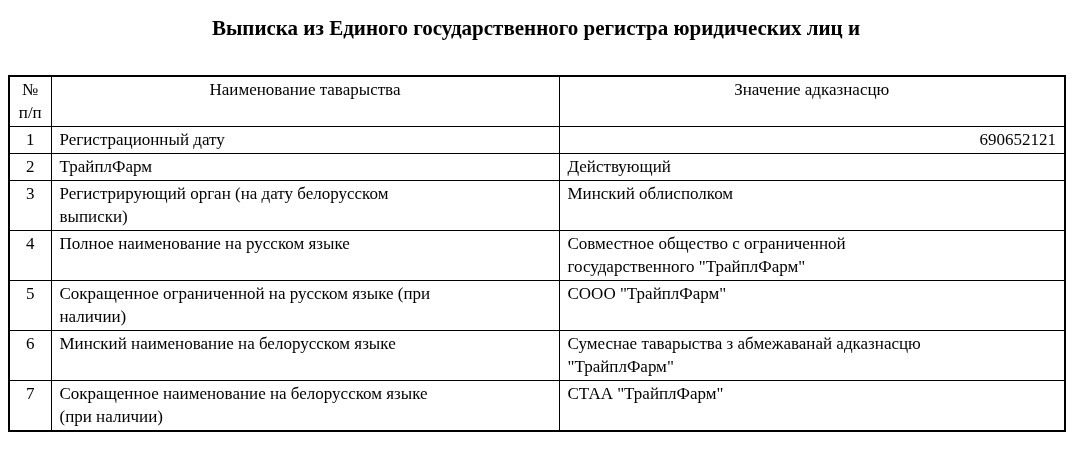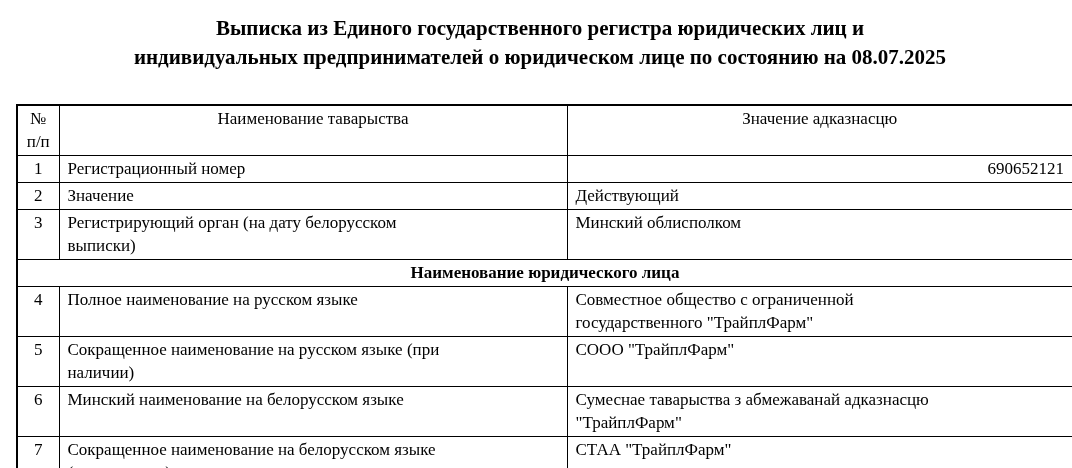--- a/index.html
+++ b/index.html
@@ -6,21 +6,21 @@
     margin: 0;
     padding: 0;
     background: #ffffff;
     color: #000000;
     font-family: "Liberation Serif", "DejaVu Serif", serif;
   }
   .page {
     width: 1072px;
     height: 468px;
     box-sizing: border-box;
-    padding: 12px 8px 0 16px;
+    padding: 12px 8px 0 8px;
     overflow: hidden;
   }
   .title {
     text-align: center;
     font-weight: bold;
     font-size: 21px;
     line-height: 29px;
     margin: 2px 0 0 0;
   }
   table.registry {
@@ -59,66 +59,62 @@
   tr.rh-sec    { height: 27px; }
   tr.rh-dbl    { height: 48px; }
 </style>
 </head>
 <body>
 
 <div class="page">
 
   <div class="title">
     <div>Выписка из Единого государственного регистра юридических лиц и</div>
-    <div>индивидуальных предпринимателей о юридическом лице по состоянию на 08.07.2025</div>
   </div>
 
   <table class="registry">
     <colgroup>
       <col class="c-num">
       <col class="c-name">
       <col class="c-val">
     </colgroup>
     <thead>
       <tr class="rh-header">
         <th>№
 п/п</th>
         <th>Наименование таварыства</th>
         <th>Значение адказнасцю</th>
       </tr>
     </thead>
     <tbody>
       <tr class="rh-single">
         <td class="num">1</td>
-        <td>Регистрационный номер</td>
+        <td>Регистрационный дату</td>
         <td class="center">690652121</td>
       </tr>
       <tr class="rh-single">
         <td class="num">2</td>
-        <td>Значение</td>
+        <td>ТрайплФарм</td>
         <td class="bold">Действующий</td>
       </tr>
       <tr class="rh-two">
         <td class="num">3</td>
         <td>Регистрирующий орган (на дату белорусском
 выписки)</td>
         <td>Минский облисполком</td>
-      </tr>
-      <tr class="section-row rh-sec">
-        <td colspan="3">Наименование юридического лица</td>
       </tr>
       <tr class="rh-dbl">
         <td class="num">4</td>
         <td>Полное наименование на русском языке</td>
         <td>Совместное общество с ограниченной
 государственного "ТрайплФарм"</td>
       </tr>
       <tr class="rh-dbl">
         <td class="num">5</td>
-        <td>Сокращенное наименование на русском языке (при
+        <td>Сокращенное ограниченной на русском языке (при
 наличии)</td>
         <td>СООО "ТрайплФарм"</td>
       </tr>
       <tr class="rh-dbl">
         <td class="num">6</td>
         <td>Минский наименование на белорусском языке</td>
         <td>Сумеснае таварыства з абмежаванай адказнасцю
 "ТрайплФарм"</td>
       </tr>
       <tr class="rh-dbl">

